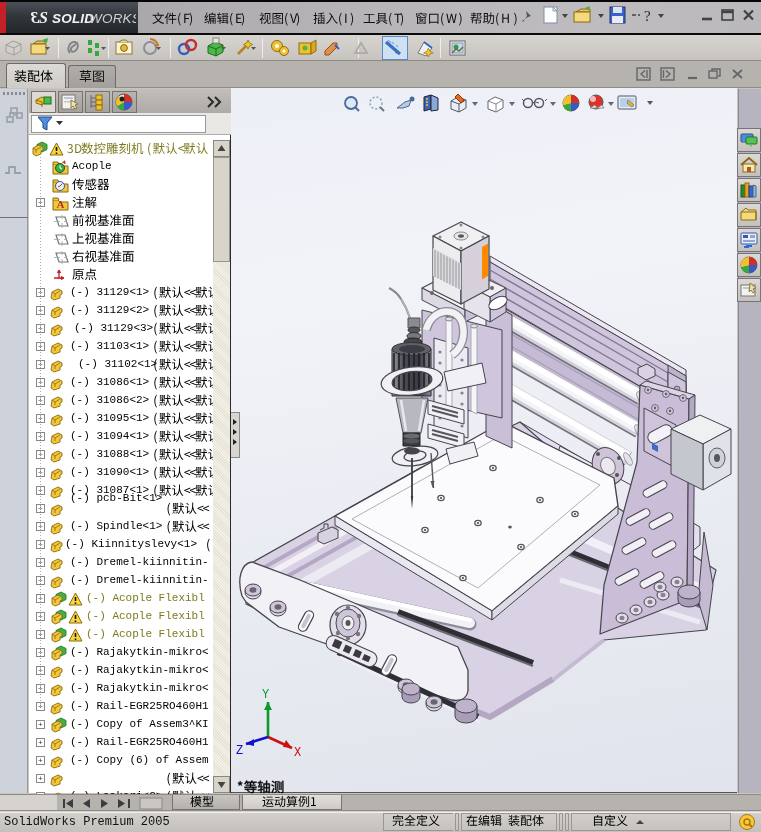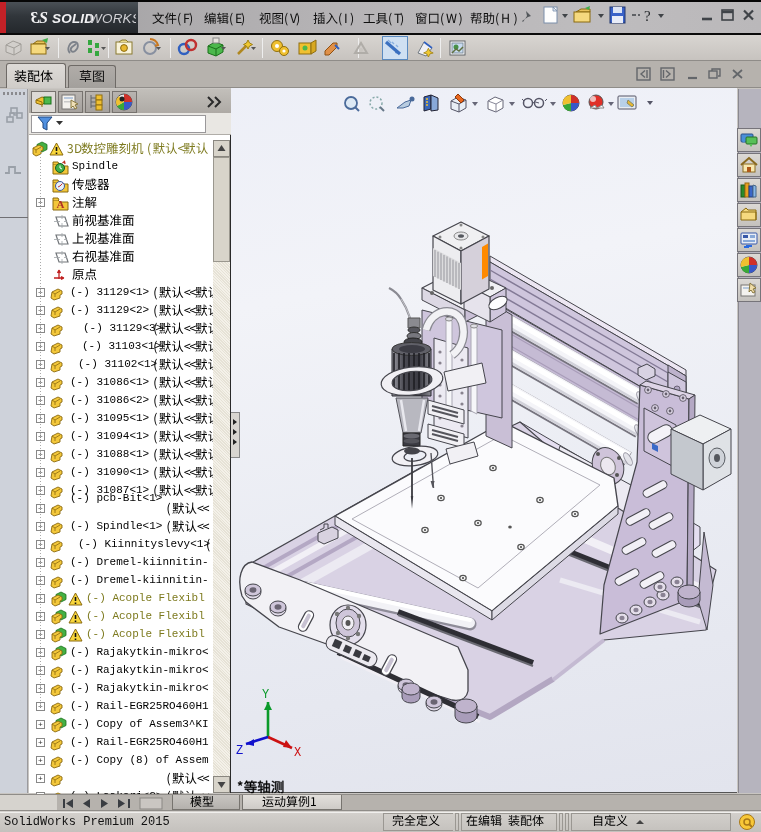--- a/index.html
+++ b/index.html
@@ -209,21 +209,21 @@
     <path d="M7.5 1 L14 13 L1 13 Z" fill="#f8d63c" stroke="#8a6a10"></path>
     <path d="M7.5 5 l0 4 M7.5 10.6 l0 1.4" stroke="#111" stroke-width="1.6"></path>
   </svg>
 <svg style="position:absolute;left:52px;top:160.0px" width="17" height="15" viewBox="0 0 17 15">
     <path d="M1 4 l5 0 2 2 8 0 0 8 -15 0z" fill="#f3c73a" stroke="#8a6a10"></path>
     <path d="M1 4 l0 -2 5 0 1 2" fill="#f3c73a" stroke="#8a6a10"></path>
     <circle cx="8" cy="8" r="4.5" fill="#3fae49" stroke="#1a5a20"></circle>
     <path d="M8 5.5 l0 2.5 2 1" stroke="#fff" fill="none"></path>
     <path d="M10.5 3 l2 -1.5 0.5 2.5" fill="none" stroke="#c03020" stroke-width="1.3"></path>
   </svg>
-<div style="position:absolute;left:72px;top:160.0px;font:11px 'Liberation Mono';color:#000">Spindle</div>
+<div style="position:absolute;left:72px;top:160.0px;font:11px 'Liberation Mono';color:#000">Acople</div>
 <svg style="position:absolute;left:52px;top:178.0px" width="17" height="15" viewBox="0 0 17 15">
     <path d="M1 4 l5 0 2 2 8 0 0 8 -15 0z" fill="#f3c73a" stroke="#8a6a10"></path>
     <path d="M1 4 l0 -2 5 0 1 2" fill="#f3c73a" stroke="#8a6a10"></path>
     <circle cx="8" cy="8" r="4.5" fill="#e8f0f8" stroke="#3858a0"></circle>
     <path d="M8 8 L10.5 5.5 M8 8 l-2 1" stroke="#c03030"></path>
   </svg>
 <div style="position:absolute;left:36px;top:198.0px;width:9px;height:9px;background:#fff;border:1px solid #888;font:8px Liberation Mono;line-height:7px;text-align:center;color:#333">+</div>
 <svg style="position:absolute;left:52px;top:196.0px" width="17" height="15" viewBox="0 0 17 15">
     <path d="M1 4 l5 0 2 2 8 0 0 8 -15 0z" fill="#f3c73a" stroke="#8a6a10"></path>
     <path d="M1 4 l0 -2 5 0 1 2" fill="#f3c73a" stroke="#8a6a10"></path>
@@ -255,27 +255,27 @@
 <svg style="position:absolute;left:50px;top:304.0px" width="17" height="15" viewBox="0 0 17 15">
     <path d="M2 6 L8 3 L12 5 L12 8 L10 9 L10 12 L4 14 L1 12 Z" fill="#f3c73a" stroke="#8a6a10" stroke-width="0.9"></path>
     <path d="M2 6 L5 8 L5 11 M5 8 L10 5" fill="none" stroke="#8a6a10" stroke-width="0.8"></path>
   </svg>
 <div style="position:absolute;left:70px;top:304.0px;font:11px 'Liberation Mono';color:#000;white-space:pre">(-) 31129&lt;2&gt;</div>
 <div style="position:absolute;left:36px;top:324.0px;width:9px;height:9px;background:#fff;border:1px solid #888;font:8px Liberation Mono;line-height:7px;text-align:center;color:#333">+</div>
 <svg style="position:absolute;left:50px;top:322.0px" width="17" height="15" viewBox="0 0 17 15">
     <path d="M2 6 L8 3 L12 5 L12 8 L10 9 L10 12 L4 14 L1 12 Z" fill="#f3c73a" stroke="#8a6a10" stroke-width="0.9"></path>
     <path d="M2 6 L5 8 L5 11 M5 8 L10 5" fill="none" stroke="#8a6a10" stroke-width="0.8"></path>
   </svg>
-<div style="position:absolute;left:83px;top:322.0px;font:11px 'Liberation Mono';color:#000;white-space:pre">(-) 31129&lt;3&gt;</div>
+<div style="position:absolute;left:74px;top:322.0px;font:11px 'Liberation Mono';color:#000;white-space:pre">(-) 31129&lt;3&gt;</div>
 <div style="position:absolute;left:36px;top:342.0px;width:9px;height:9px;background:#fff;border:1px solid #888;font:8px Liberation Mono;line-height:7px;text-align:center;color:#333">+</div>
 <svg style="position:absolute;left:50px;top:340.0px" width="17" height="15" viewBox="0 0 17 15">
     <path d="M2 6 L8 3 L12 5 L12 8 L10 9 L10 12 L4 14 L1 12 Z" fill="#f3c73a" stroke="#8a6a10" stroke-width="0.9"></path>
     <path d="M2 6 L5 8 L5 11 M5 8 L10 5" fill="none" stroke="#8a6a10" stroke-width="0.8"></path>
   </svg>
-<div style="position:absolute;left:82px;top:340.0px;font:11px 'Liberation Mono';color:#000;white-space:pre">(-) 31103&lt;1&gt;</div>
+<div style="position:absolute;left:70px;top:340.0px;font:11px 'Liberation Mono';color:#000;white-space:pre">(-) 31103&lt;1&gt;</div>
 <div style="position:absolute;left:36px;top:360.0px;width:9px;height:9px;background:#fff;border:1px solid #888;font:8px Liberation Mono;line-height:7px;text-align:center;color:#333">+</div>
 <svg style="position:absolute;left:50px;top:358.0px" width="17" height="15" viewBox="0 0 17 15">
     <path d="M2 6 L8 3 L12 5 L12 8 L10 9 L10 12 L4 14 L1 12 Z" fill="#f3c73a" stroke="#8a6a10" stroke-width="0.9"></path>
     <path d="M2 6 L5 8 L5 11 M5 8 L10 5" fill="none" stroke="#8a6a10" stroke-width="0.8"></path>
   </svg>
 <div style="position:absolute;left:78px;top:358.0px;font:11px 'Liberation Mono';color:#000;white-space:pre">(-) 31102&lt;1&gt;</div>
 <div style="position:absolute;left:36px;top:378.0px;width:9px;height:9px;background:#fff;border:1px solid #888;font:8px Liberation Mono;line-height:7px;text-align:center;color:#333">+</div>
 <svg style="position:absolute;left:50px;top:376.0px" width="17" height="15" viewBox="0 0 17 15">
     <path d="M2 6 L8 3 L12 5 L12 8 L10 9 L10 12 L4 14 L1 12 Z" fill="#f3c73a" stroke="#8a6a10" stroke-width="0.9"></path>
     <path d="M2 6 L5 8 L5 11 M5 8 L10 5" fill="none" stroke="#8a6a10" stroke-width="0.8"></path>
@@ -327,21 +327,21 @@
 <svg style="position:absolute;left:50px;top:520.0px" width="17" height="15" viewBox="0 0 17 15">
     <path d="M2 6 L8 3 L12 5 L12 8 L10 9 L10 12 L4 14 L1 12 Z" fill="#f3c73a" stroke="#8a6a10" stroke-width="0.9"></path>
     <path d="M2 6 L5 8 L5 11 M5 8 L10 5" fill="none" stroke="#8a6a10" stroke-width="0.8"></path>
   </svg>
 <div style="position:absolute;left:70px;top:520.0px;font:11px 'Liberation Mono';color:#000;white-space:pre">(-) Spindle&lt;1&gt;</div>
 <div style="position:absolute;left:36px;top:540.0px;width:9px;height:9px;background:#fff;border:1px solid #888;font:8px Liberation Mono;line-height:7px;text-align:center;color:#333">+</div>
 <svg style="position:absolute;left:50px;top:538.0px" width="17" height="15" viewBox="0 0 17 15">
     <path d="M2 6 L8 3 L12 5 L12 8 L10 9 L10 12 L4 14 L1 12 Z" fill="#f3c73a" stroke="#8a6a10" stroke-width="0.9"></path>
     <path d="M2 6 L5 8 L5 11 M5 8 L10 5" fill="none" stroke="#8a6a10" stroke-width="0.8"></path>
   </svg>
-<div style="position:absolute;left:78px;top:538.0px;font:11px 'Liberation Mono';color:#000;white-space:pre">(-) Kiinnityslevy&lt;1&gt;</div>
+<div style="position:absolute;left:65px;top:538.0px;font:11px 'Liberation Mono';color:#000;white-space:pre">(-) Kiinnityslevy&lt;1&gt;</div>
 <div style="position:absolute;left:36px;top:558.0px;width:9px;height:9px;background:#fff;border:1px solid #888;font:8px Liberation Mono;line-height:7px;text-align:center;color:#333">+</div>
 <svg style="position:absolute;left:50px;top:556.0px" width="17" height="15" viewBox="0 0 17 15">
     <path d="M2 6 L8 3 L12 5 L12 8 L10 9 L10 12 L4 14 L1 12 Z" fill="#f3c73a" stroke="#8a6a10" stroke-width="0.9"></path>
     <path d="M2 6 L5 8 L5 11 M5 8 L10 5" fill="none" stroke="#8a6a10" stroke-width="0.8"></path>
   </svg>
 <div style="position:absolute;left:70px;top:556.0px;font:11px 'Liberation Mono';color:#000;white-space:pre">(-) Dremel-kiinnitin-</div>
 <div style="position:absolute;left:36px;top:576.0px;width:9px;height:9px;background:#fff;border:1px solid #888;font:8px Liberation Mono;line-height:7px;text-align:center;color:#333">+</div>
 <svg style="position:absolute;left:50px;top:574.0px" width="17" height="15" viewBox="0 0 17 15">
     <path d="M2 6 L8 3 L12 5 L12 8 L10 9 L10 12 L4 14 L1 12 Z" fill="#f3c73a" stroke="#8a6a10" stroke-width="0.9"></path>
     <path d="M2 6 L5 8 L5 11 M5 8 L10 5" fill="none" stroke="#8a6a10" stroke-width="0.8"></path>
@@ -416,21 +416,21 @@
 <svg style="position:absolute;left:50px;top:736.0px" width="17" height="15" viewBox="0 0 17 15">
     <path d="M2 6 L8 3 L12 5 L12 8 L10 9 L10 12 L4 14 L1 12 Z" fill="#f3c73a" stroke="#8a6a10" stroke-width="0.9"></path>
     <path d="M2 6 L5 8 L5 11 M5 8 L10 5" fill="none" stroke="#8a6a10" stroke-width="0.8"></path>
   </svg>
 <div style="position:absolute;left:70px;top:736.0px;font:11px 'Liberation Mono';color:#000;white-space:pre">(-) Rail-EGR25RO460H1</div>
 <div style="position:absolute;left:36px;top:756.0px;width:9px;height:9px;background:#fff;border:1px solid #888;font:8px Liberation Mono;line-height:7px;text-align:center;color:#333">+</div>
 <svg style="position:absolute;left:50px;top:754.0px" width="17" height="15" viewBox="0 0 17 15">
     <path d="M2 6 L8 3 L12 5 L12 8 L10 9 L10 12 L4 14 L1 12 Z" fill="#f3c73a" stroke="#8a6a10" stroke-width="0.9"></path>
     <path d="M2 6 L5 8 L5 11 M5 8 L10 5" fill="none" stroke="#8a6a10" stroke-width="0.8"></path>
   </svg>
-<div style="position:absolute;left:70px;top:754.0px;font:11px 'Liberation Mono';color:#000;white-space:pre">(-) Copy (8) of Assem</div>
+<div style="position:absolute;left:70px;top:754.0px;font:11px 'Liberation Mono';color:#000;white-space:pre">(-) Copy (6) of Assem</div>
 <div style="position:absolute;left:36px;top:774.0px;width:9px;height:9px;background:#fff;border:1px solid #888;font:8px Liberation Mono;line-height:7px;text-align:center;color:#333">+</div>
 <svg style="position:absolute;left:50px;top:772.0px" width="17" height="15" viewBox="0 0 17 15">
     <path d="M2 6 L8 3 L12 5 L12 8 L10 9 L10 12 L4 14 L1 12 Z" fill="#f3c73a" stroke="#8a6a10" stroke-width="0.9"></path>
     <path d="M2 6 L5 8 L5 11 M5 8 L10 5" fill="none" stroke="#8a6a10" stroke-width="0.8"></path>
   </svg>
 <div style="position:absolute;left:70px;top:809px;font:11px 'Liberation Mono';color:#000;white-space:pre">(-) Laakeri&lt;1&gt;</div>
 <div style="position:absolute;left:36px;top:792.0px;width:9px;height:9px;background:#fff;border:1px solid #888;font:8px Liberation Mono;line-height:7px;text-align:center;color:#333">+</div>
 <svg style="position:absolute;left:50px;top:790.0px" width="17" height="15" viewBox="0 0 17 15">
     <path d="M2 6 L8 3 L12 5 L12 8 L10 9 L10 12 L4 14 L1 12 Z" fill="#f3c73a" stroke="#8a6a10" stroke-width="0.9"></path>
     <path d="M2 6 L5 8 L5 11 M5 8 L10 5" fill="none" stroke="#8a6a10" stroke-width="0.8"></path>
@@ -882,21 +882,21 @@
 <div style="position:absolute;left:242px;top:0;width:100px;height:15px;background:linear-gradient(180deg,#e2dfdb,#cecbc7);border:1px solid #77746f;border-top:none"></div>
 </div>
 <div style="position:absolute;left:0;top:810px;width:761px;height:22px;background:linear-gradient(180deg,#d4d1cd,#c4c1bd);border-top:1px solid #8f8c88;z-index:70">
 <div style="position:absolute;left:0;top:1px;width:761px;height:1px;background:#f0efed"></div>
 <div style="position:absolute;left:383px;top:2px;width:70px;height:18px;border:1px solid #9a9792;border-right:none"></div>
 <div style="position:absolute;left:455px;top:2px;width:4px;height:18px;border:1px solid #9a9792"></div>
 <div style="position:absolute;left:461px;top:2px;width:96px;height:18px;border:1px solid #9a9792"></div>
 <div style="position:absolute;left:559px;top:2px;width:4px;height:18px;border:1px solid #9a9792"></div>
 <div style="position:absolute;left:565px;top:2px;width:4px;height:18px;border:1px solid #9a9792"></div>
 <div style="position:absolute;left:571px;top:2px;width:160px;height:18px;border:1px solid #9a9792"></div>
-<div style="position:absolute;left:4px;top:4px;font:12px 'Liberation Mono';color:#111">SolidWorks Premium 2015</div>
+<div style="position:absolute;left:4px;top:4px;font:12px 'Liberation Mono';color:#111">SolidWorks Premium 2005</div>
 <svg style="position:absolute;left:634px;top:6px" width="12" height="10">
       <path d="M2 7 l4 -4 4 4z" fill="#444"></path>
     </svg>
 <svg style="position:absolute;left:738px;top:2px" width="18" height="18" viewBox="0 0 18 18">
       <circle cx="9" cy="9" r="7.5" fill="#f8c838" stroke="#a87818"></circle>
       <path d="M6 9 a3 3 0 0 1 6 0 a3 3 0 0 1 -6 0" fill="none" stroke="#a87818" stroke-width="1.5"></path>
       <path d="M11 11 l3 3" stroke="#a87818" stroke-width="2"></path>
     </svg>
 </div>
 <svg style="position:absolute;left:0;top:0;z-index:60;pointer-events:none" width="761" height="832">

